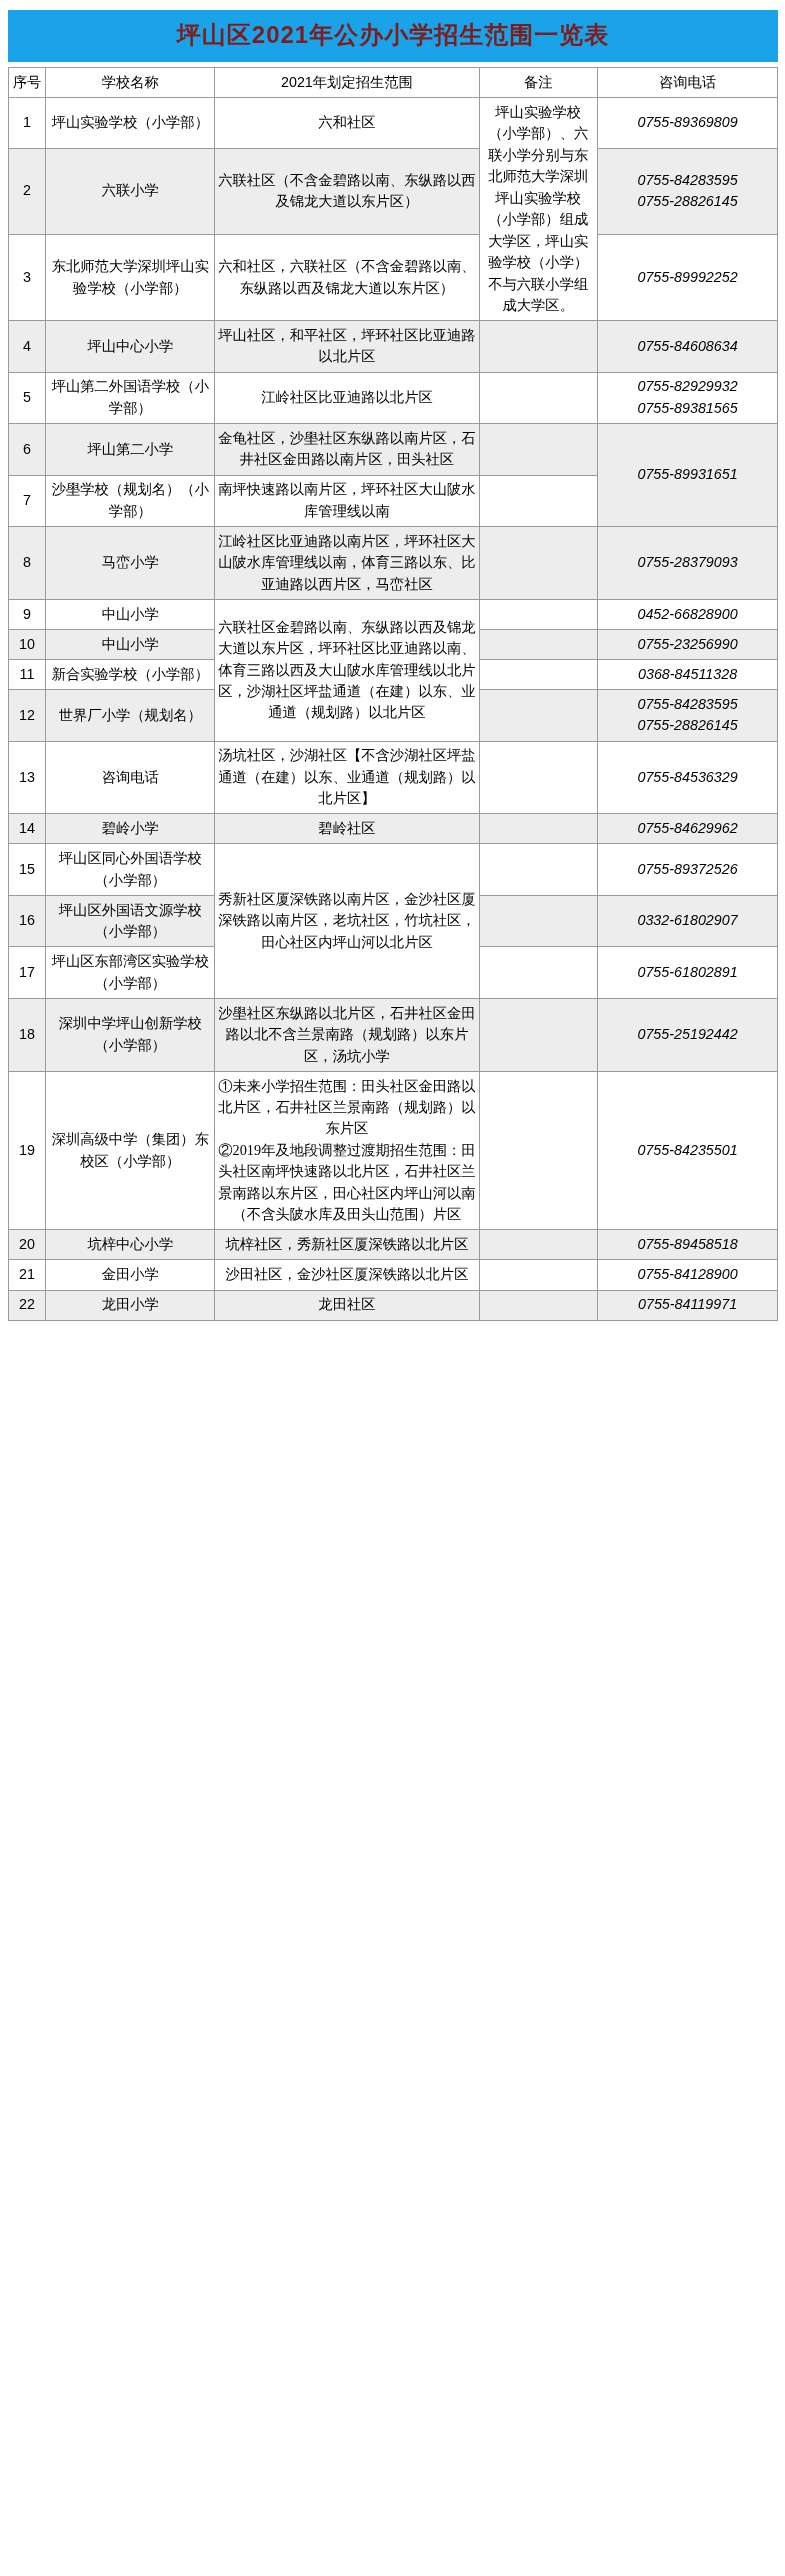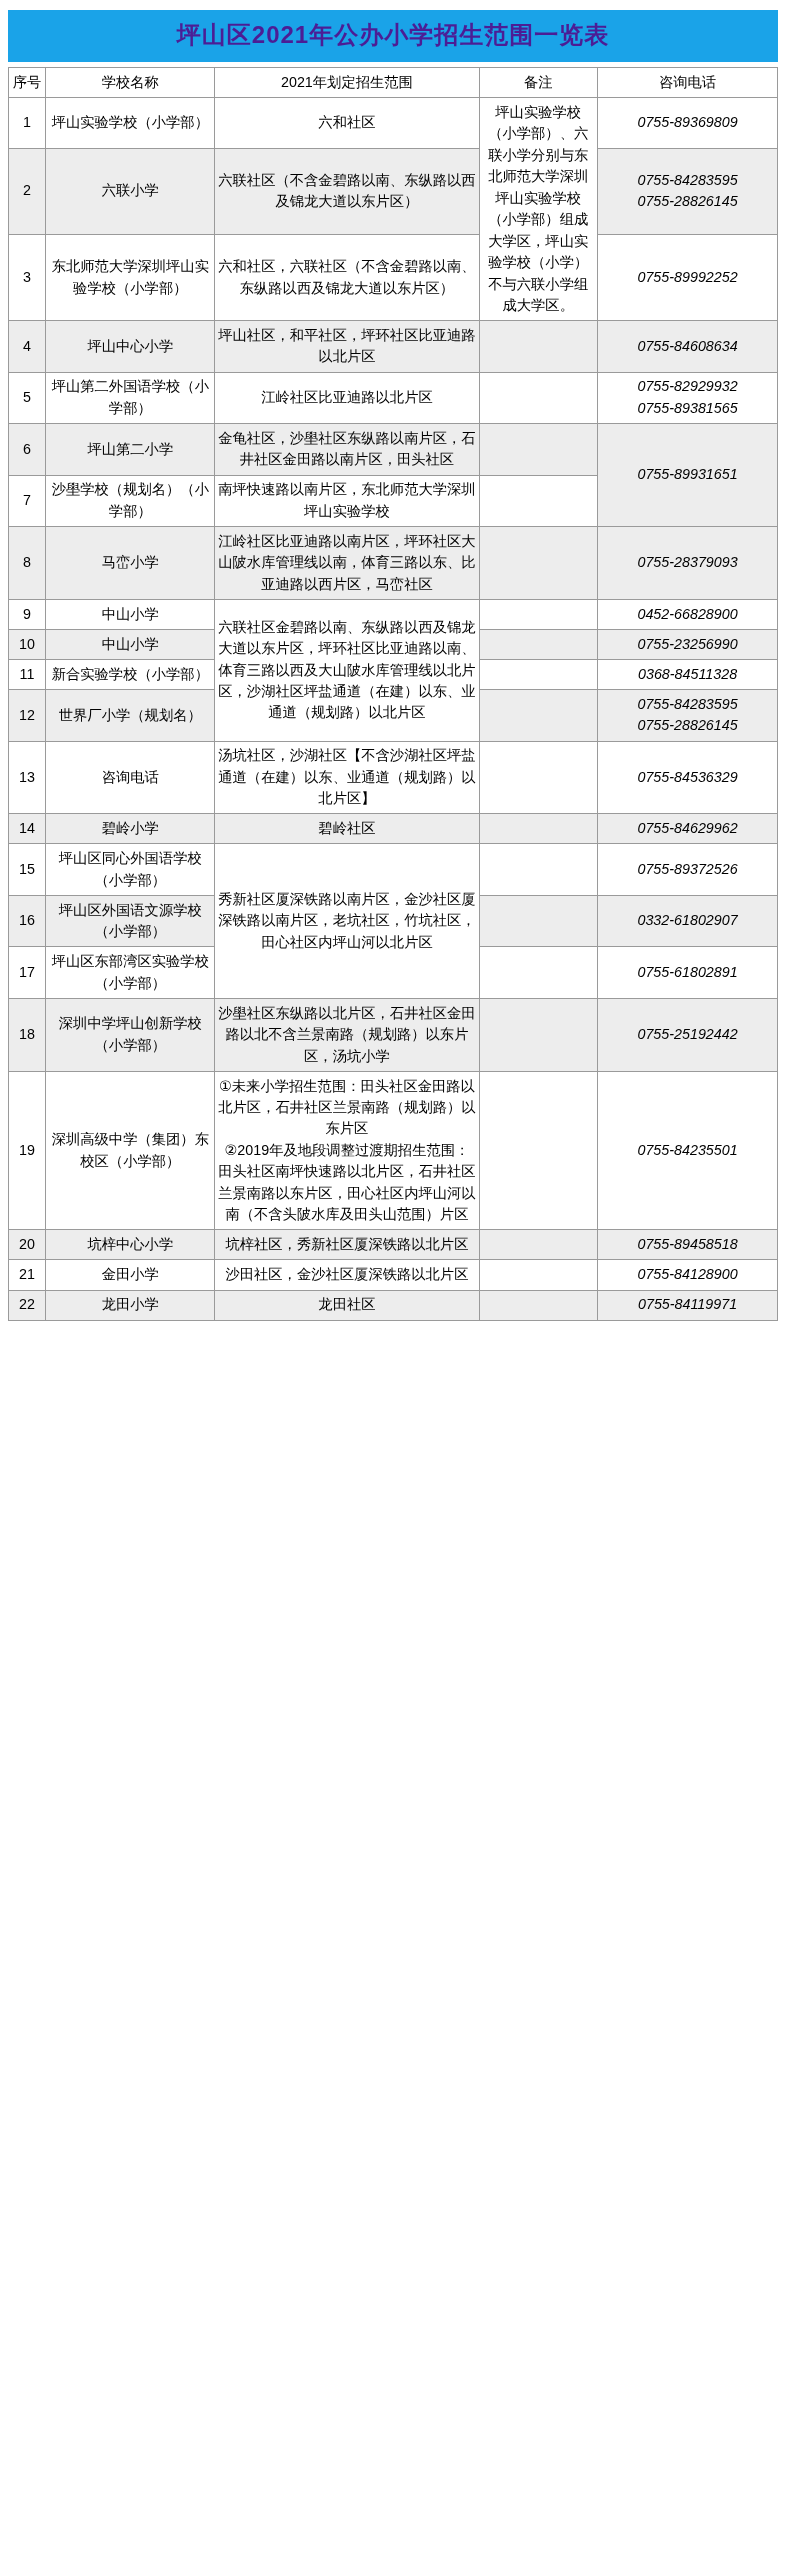--- a/index.html
+++ b/index.html
@@ -12,21 +12,21 @@
     font-family: "Liberation Sans", "DejaVu Sans", sans-serif;
     color: #000000;
   }
   .page {
     width: 786px;
     box-sizing: border-box;
     padding: 9.5px 7.6px 7.6px 7.6px;
   }
   .title-bar {
     background: #1aa3e8;
-    color: #4c1d95;
+    color: #7f1d1d;
     text-align: center;
     font-size: 24px;
     font-weight: bold;
     letter-spacing: 1px;
     padding: 9.5px 0 10.5px 0;
     margin-bottom: 5.7px;
   }
   table.sheet {
     border-collapse: collapse;
     width: 100%;
@@ -51,21 +51,21 @@
   .c-school { width: 143px; }
   .c-range { width: 224px; }
   .c-remark { width: 100px; }
   .c-phone { width: 153px; }
 
   tr.shaded td { background: #ededed; }
   tr.plain td { background: #ffffff; }
 
   td.idx { font-size: 14.3px; }
   td.school { font-size: 14.3px; }
-  td.range { font-size: 14.3px; }
+  td.range { font-size: 14.3px; font-family: Liberation Serif, serif; }
   td.remark { font-size: 14.3px; }
   td.phone { font-size: 14.3px; font-style: italic; }
 
   .nowrapcell { white-space: pre-line; }
 </style>
 </head>
 <body>
 
 <div class="page">
 
@@ -134,21 +134,21 @@
         <td class="idx">6</td>
         <td class="school">坪山第二小学</td>
         <td class="range">金龟社区，沙壆社区东纵路以南片区，石井社区金田路以南片区，田头社区</td>
         <td class="remark"></td>
         <td class="phone nowrapcell" rowspan="2">0755-89931651</td>
       </tr>
 
       <tr class="plain">
         <td class="idx">7</td>
         <td class="school">沙壆学校（规划名）（小学部）</td>
-        <td class="range">南坪快速路以南片区，东北师范大学深圳坪山实验学校</td>
+        <td class="range">南坪快速路以南片区，坪环社区大山陂水库管理线以南</td>
         <td class="remark"></td>
       </tr>
 
       <tr class="shaded">
         <td class="idx">8</td>
         <td class="school">马峦小学</td>
         <td class="range">江岭社区比亚迪路以南片区，坪环社区大山陂水库管理线以南，体育三路以东、比亚迪路以西片区，马峦社区</td>
         <td class="remark"></td>
         <td class="phone nowrapcell">0755-28379093</td>
       </tr>

